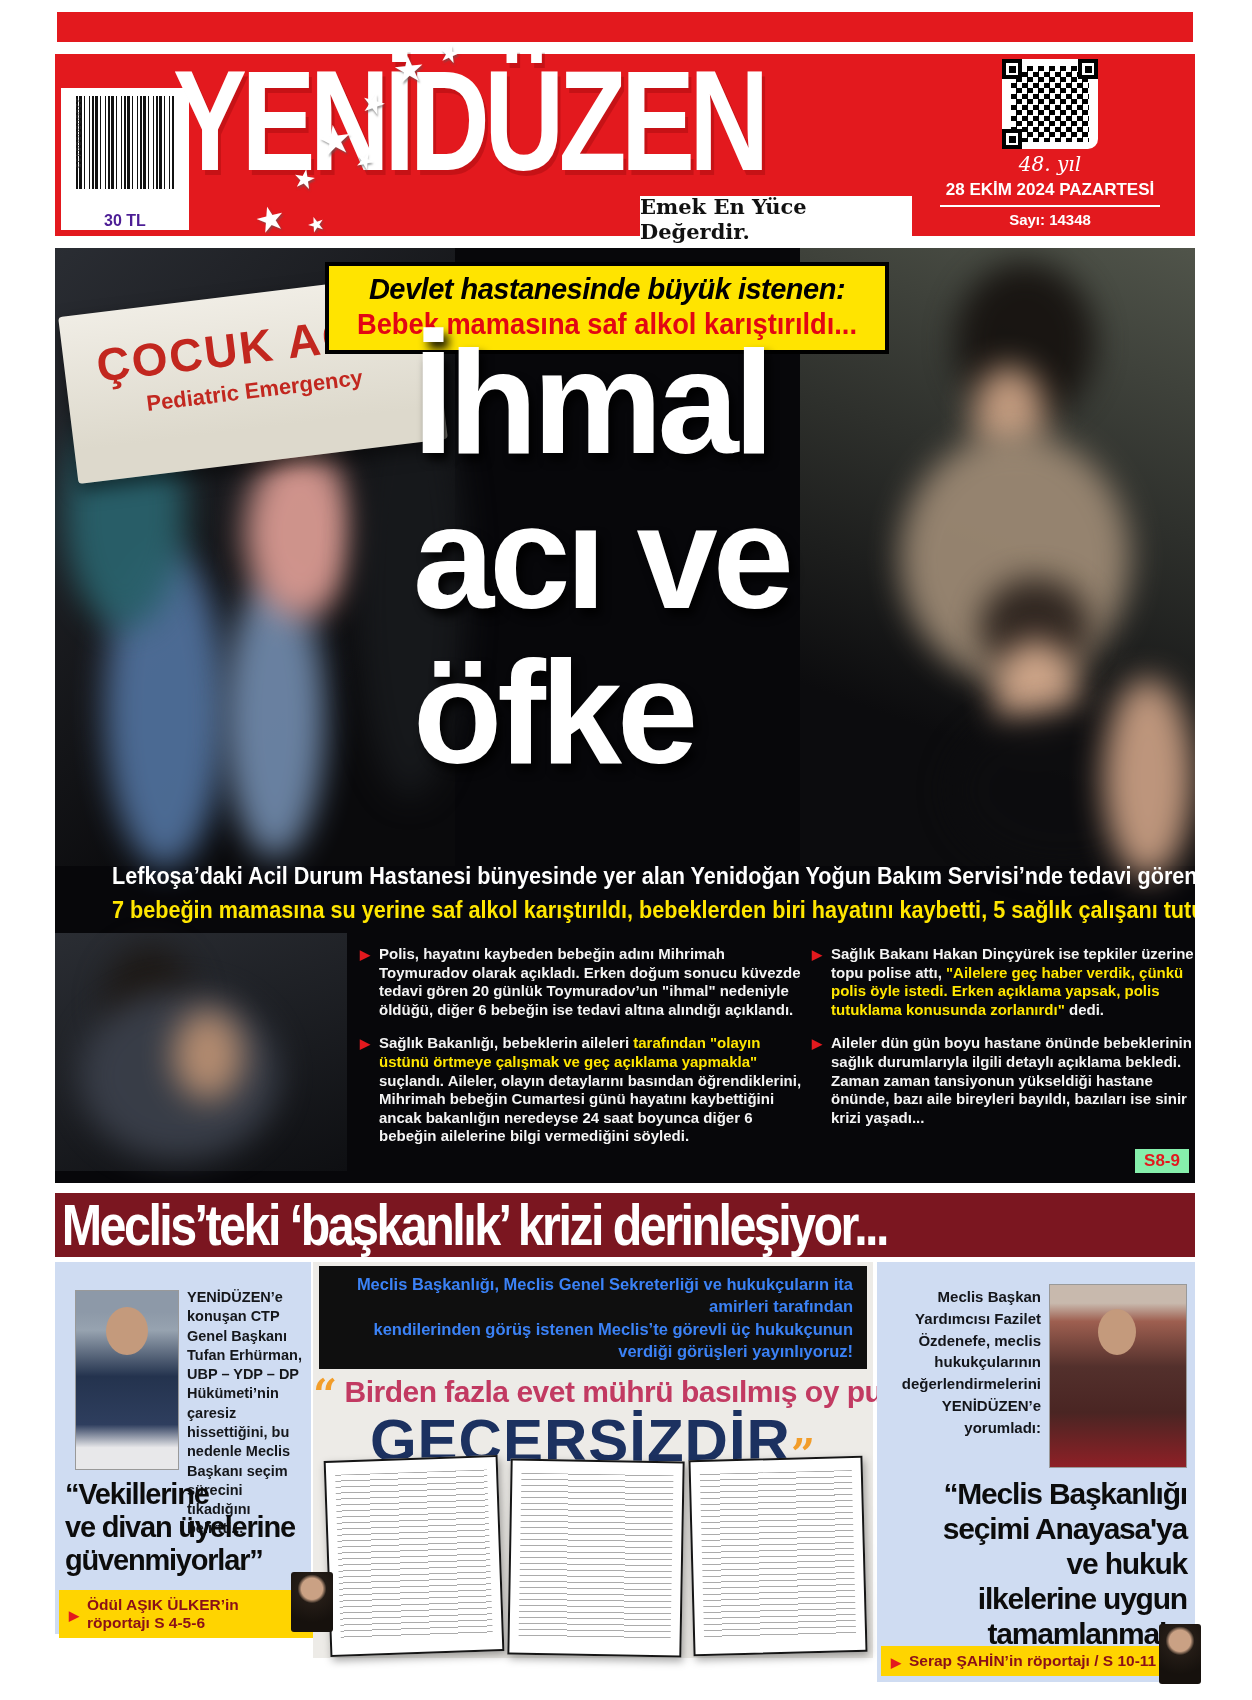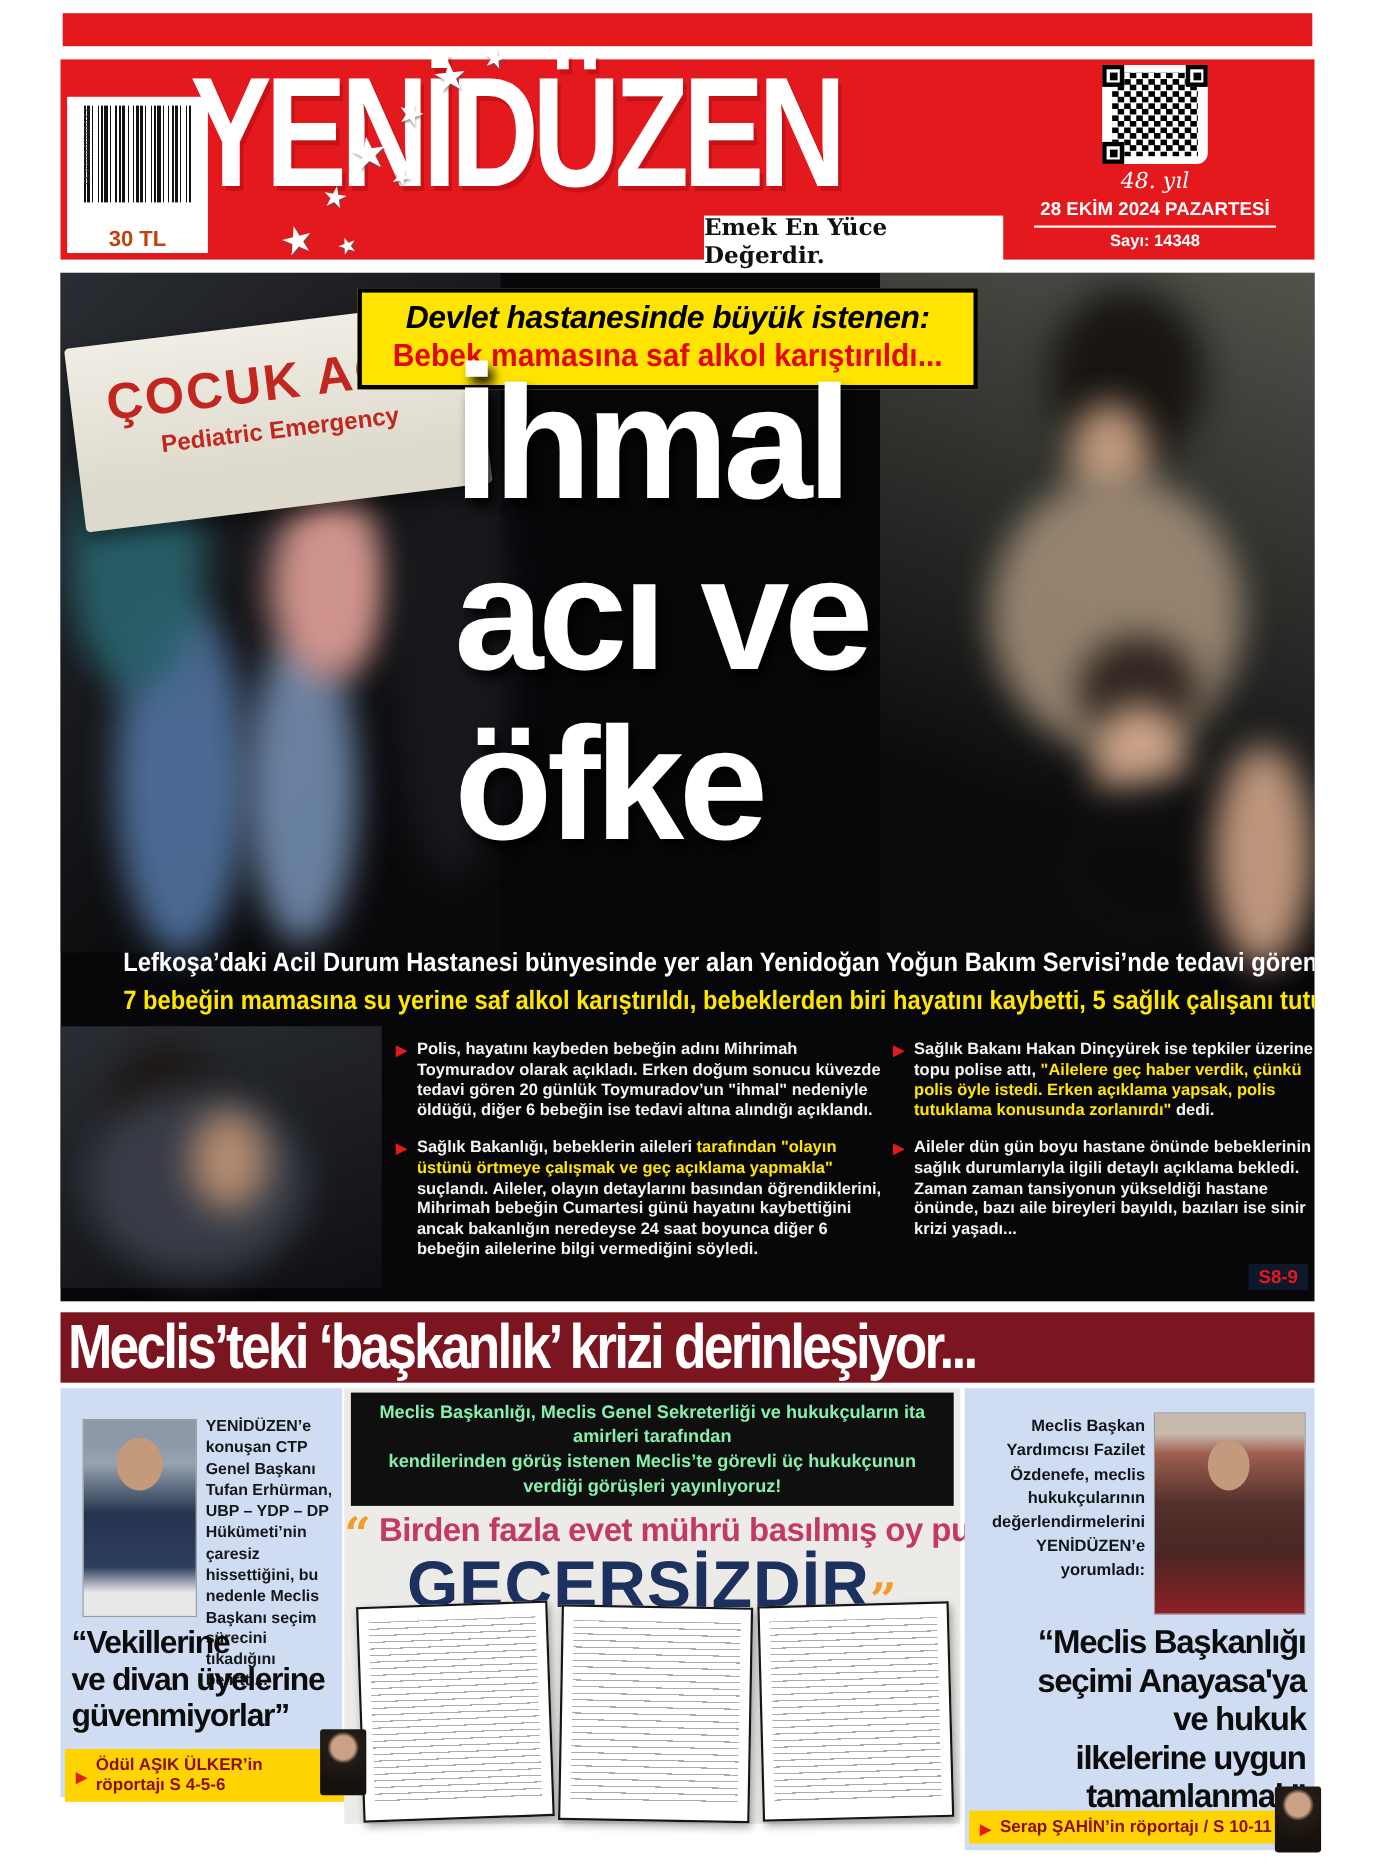--- a/index.html
+++ b/index.html
@@ -7,21 +7,21 @@
        font-family:"Liberation Sans",sans-serif;-webkit-font-smoothing:antialiased;}
   .abs{position:absolute;}
 
   
   #top-bar{left:57px;top:12px;width:1136px;height:30px;background:#e3191e;}
   #masthead{left:55px;top:54px;width:1140px;height:182px;background:#e3191e;}
   #price-box{left:6px;top:34px;width:128px;height:142px;background:#fff;display:flex;flex-direction:column;align-items:center;}
   #barcode{width:98px;height:98px;margin-top:8px;position:relative;
     background:repeating-linear-gradient(90deg,#111 0 2px,#fff 2px 3px,#111 3px 6px,#fff 6px 8px,#111 8px 9px,#fff 9px 13px,#111 13px 14px,#fff 14px 16px);}
   #barcode-num{position:absolute;left:-2px;top:2px;writing-mode:vertical-rl;font-size:8px;color:#333;letter-spacing:1px;}
-  #price{font-weight:800;font-size:20px;color:#c2410c;margin-top:23px;}
+  #price{font-weight:800;font-size:16px;color:#4c1d95;margin-top:23px;}
   #logo{left:118px;top:-8px;font-size:142px;font-weight:800;color:#fff;line-height:1.05;
         letter-spacing:-7px;transform:scaleX(.78);transform-origin:left top;white-space:nowrap;
         text-shadow:4px 5px 0 rgba(110,0,0,.25);}
   .star{position:absolute;color:#fff;text-shadow:1px 2px 2px rgba(90,90,90,.6);line-height:1;}
   #tagline-strip{left:585px;top:142px;width:272px;height:46px;background:#fff;display:flex;align-items:center;justify-content:center;}
   #tagline{font-family:"DejaVu Serif",serif;font-size:21px;color:#111;font-weight:600;}
   #right-info{right:0;top:0;width:290px;text-align:center;color:#fff;}
   #qr-box{margin:5px auto 0;width:96px;height:90px;background:#fff;border-radius:10px;position:relative;}
   #qr-inner{position:absolute;left:9px;top:7px;width:78px;height:76px;
     background:repeating-conic-gradient(#000 0% 25%,#fff 0% 50%) 0 0/11px 11px;}
@@ -57,21 +57,21 @@
   .subhead{left:0;width:1140px;text-align:center;font-weight:800;white-space:nowrap;}
   #sub-white{top:614px;color:#fff;font-size:24px;transform:scaleX(.9);}
   #sub-yellow{top:648px;color:#ffe600;font-size:24px;transform:scaleX(.9);}
 
   .bullets{top:697px;}
   #bullets-mid{left:305px;width:442px;}
   #bullets-right{left:757px;width:388px;}
   .bullet{display:flex;gap:9px;margin-bottom:15px;font-size:15px;line-height:1.24;color:#f4f4f4;font-weight:600;}
   .tri{color:#e3191e;font-size:13px;padding-top:2px;flex:0 0 auto;}
   .hl{color:#ffe600;}
-  #page-badge{right:6px;bottom:10px;background:#0f172a;color:#e3191e;font-weight:800;font-size:17px;padding:2px 9px;}
+  #page-badge{right:6px;bottom:10px;background:#86efac;color:#e3191e;font-weight:800;font-size:17px;padding:2px 9px;}
 
   
   #maroon-banner{left:55px;top:1193px;width:1140px;height:64px;background:#7b1620;display:flex;align-items:center;overflow:hidden;}
   #maroon-text{color:#fff;font-weight:800;font-size:57px;letter-spacing:-3px;white-space:nowrap;
     transform:scaleX(.85);transform-origin:left center;padding-left:8px;line-height:1;}
 
   #bottom{left:55px;top:1262px;width:1140px;height:430px;}
   .panel{position:absolute;top:0;}
   #left-panel{left:0;width:256px;height:372px;background:#cfdcf2;}
   #center-panel{left:258px;width:560px;height:396px;background:#edebe7;}
@@ -83,21 +83,21 @@
   #lp-intro{left:132px;top:26px;width:118px;font-size:14.5px;line-height:1.33;color:#15171b;font-weight:600;}
   #lp-quote{left:10px;top:216px;width:300px;font-size:29px;font-weight:800;color:#0c0c0c;line-height:1.14;
     letter-spacing:-1.2px;white-space:pre-line;z-index:3;}
   .ribbon{position:absolute;background:#ffd400;display:flex;align-items:center;gap:8px;
     font-weight:800;color:#8a0f18;padding:6px 10px;z-index:4;}
   #lp-ribbon{left:4px;top:328px;width:234px;font-size:15.5px;}
   .mini-photo{position:absolute;width:42px;height:60px;border-radius:3px;
     background:radial-gradient(circle at 50% 28%,#caa184 0 22%,#241c16 30%,#16110d 70%);}
   #lp-mini{right:-20px;top:-18px;}
 
-  #cp-strip{margin:4px 6px 0;background:#0f0f0f;color:#86efac;text-align:center;font-size:16.5px;
+  #cp-strip{margin:4px 6px 0;background:#0f0f0f;color:#3b82f6;text-align:right;font-size:16.5px;
     font-weight:700;line-height:1.35;padding:7px 14px;white-space:pre-line;}
   #cp-quote-line{text-align:center;margin-top:6px;font-size:30px;font-weight:800;color:#c23a62;letter-spacing:-.5px;white-space:nowrap;}
   .qmark{color:#f29d2a;font-family:"DejaVu Serif",serif;font-weight:bold;font-size:42px;vertical-align:-8px;line-height:0;}
   #cp-big{text-align:center;font-size:60px;font-weight:800;color:#1c3160;letter-spacing:1px;margin-top:0;line-height:1.05;white-space:nowrap;}
   .doc{position:absolute;width:170px;height:192px;background:#fff;border:2px solid #151515;box-shadow:2px 4px 8px rgba(0,0,0,.35);}
   .doc-lines{margin:12px 9px;height:164px;
     background:repeating-linear-gradient(#8f8f8f 0 1px,transparent 1px 6px);opacity:.75;}
 
   #rp-intro{left:4px;top:24px;width:160px;text-align:right;font-size:15px;line-height:1.45;color:#13151a;font-weight:600;}
   #rp-photo{left:172px;top:22px;width:136px;height:182px;border:1px solid #999;

